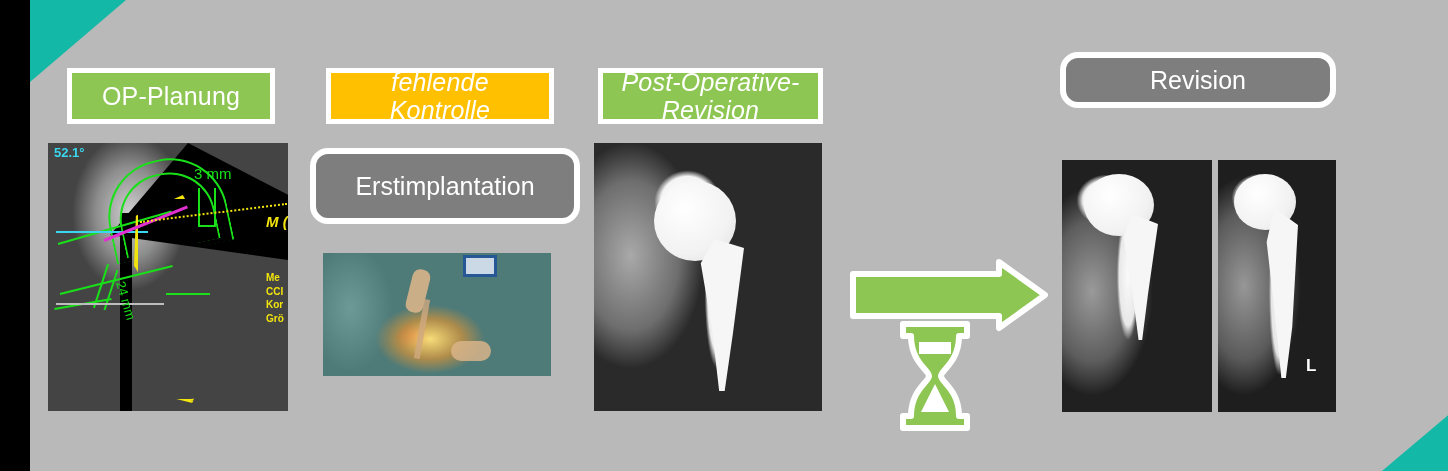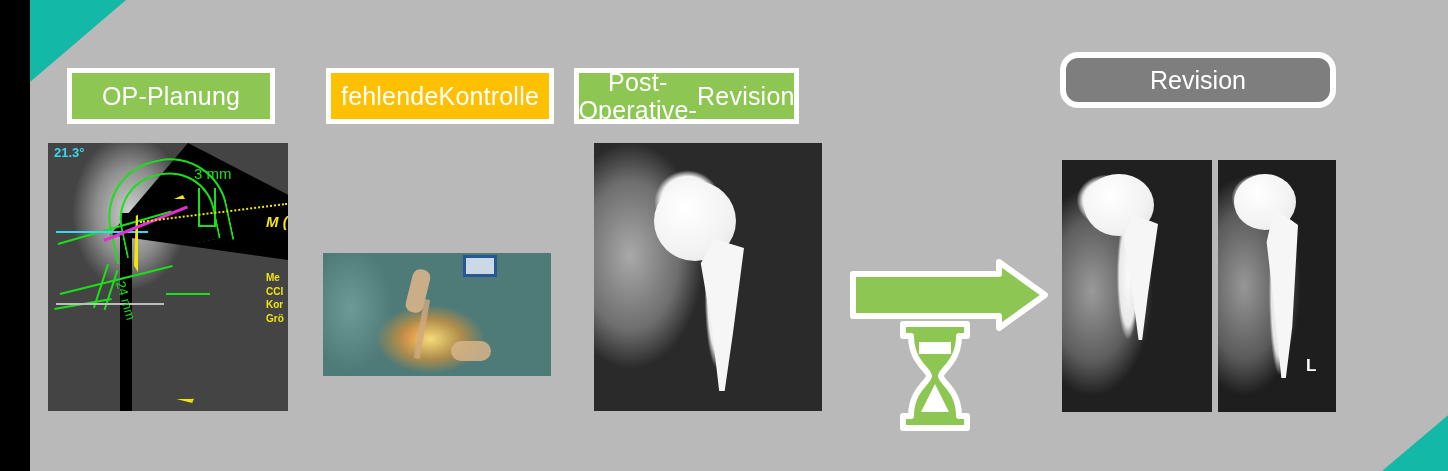--- a/index.html
+++ b/index.html
@@ -109,47 +109,50 @@
     <div style="position:absolute;left:86px;top:52px;width:90px;height:204px;
         border:2px solid #f2e40d;border-radius:4px 18px 40% 40%/4px 18px 90px 90px;
         -webkit-clip-path:polygon(2% 10%,52% 0,78% 22%,88% 70%,62% 100%,44% 98%,34% 58%,0 34%);
         clip-path:polygon(2% 10%,52% 0,78% 22%,88% 70%,62% 100%,44% 98%,34% 58%,0 34%);
         background:transparent;box-shadow:inset 0 0 0 2px #f2e40d;"></div>
 
     <div style="position:absolute;left:56px;top:96px;width:90px;height:3px;background:#e12fd0;transform:rotate(-22deg);transform-origin:left center;"></div>
 
     <div style="position:absolute;left:92px;top:78px;width:148px;height:0;border-top:2px dotted #f2e40d;transform:rotate(-7deg);transform-origin:left center;"></div>
 
-    <div class="deg" style="left:6px;top:2px;">21.3°</div>
+    <div class="deg" style="left:6px;top:2px;">52.1°</div>
     <div class="mm5" style="left:146px;top:22px;">3 mm</div>
     <div class="mital" style="left:218px;top:70px;">M (</div>
     <div class="ytxt" style="left:218px;top:128px;">
       <div>Me</div>
       <div>CCI</div>
       <div>Kor</div>
       <div>Grö</div>
     </div>
     <div style="position:absolute;left:58px;top:150px;color:#19e019;font-size:13px;transform:rotate(74deg);">24 mm</div>
   </div>
 
-  <div class="hdr orange" style="left:296px;top:68px;width:228px;height:56px;flex-direction:row;">
+  <div class="hdr orange" style="left:296px;top:68px;width:228px;height:56px;flex-direction:column;font-style:italic;">
     <span>fehlende</span>
     <span>Kontrolle</span>
   </div>
 
+  <div class="pill" style="left:280px;top:148px;width:270px;height:76px;">
+    <span>Erstimplantation</span>
+  </div>
 
   <div class="frame surg" style="left:293px;top:253px;width:228px;height:123px;">
     <div style="position:absolute;left:140px;top:2px;width:34px;height:22px;background:#1f4f9c;opacity:.8;"></div>
     <div style="position:absolute;left:143px;top:5px;width:28px;height:16px;background:#e8eef5;opacity:.85;"></div>
     <div style="position:absolute;left:86px;top:16px;width:18px;height:44px;background:#d8b48a;border-radius:8px;transform:rotate(14deg);opacity:.9;"></div>
     <div style="position:absolute;left:128px;top:88px;width:40px;height:20px;background:#d8b48a;border-radius:10px;opacity:.85;"></div>
     <div style="position:absolute;left:96px;top:46px;width:6px;height:60px;background:#cfa97f;transform:rotate(10deg);opacity:.8;"></div>
   </div>
 
-  <div class="hdr green" style="left:544px;top:68px;width:225px;height:56px;flex-direction:row;">
+  <div class="hdr green" style="left:568px;top:68px;width:225px;height:56px;flex-direction:column;font-style:italic;">
     <span>Post-Operative-</span>
     <span>Revision</span>
   </div>
 
   <div class="frame xr2" style="left:564px;top:143px;width:228px;height:268px;">
     <div class="ball" style="left:60px;top:38px;width:82px;height:80px;"></div>
     <div class="stem" style="left:104px;top:96px;width:46px;height:152px;
          -webkit-clip-path:polygon(36% 0,100% 6%,76% 62%,58% 100%,46% 100%,30% 58%,6% 16%);
          clip-path:polygon(36% 0,100% 6%,76% 62%,58% 100%,46% 100%,30% 58%,6% 16%);"></div>
   </div>

